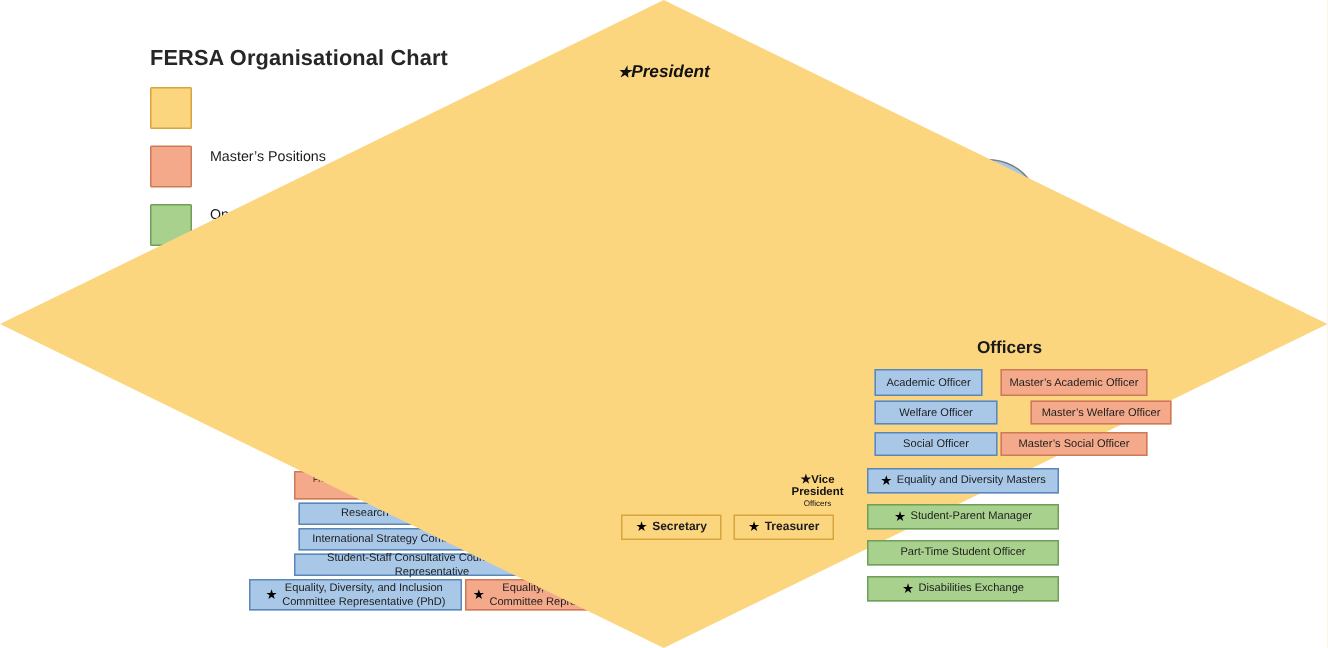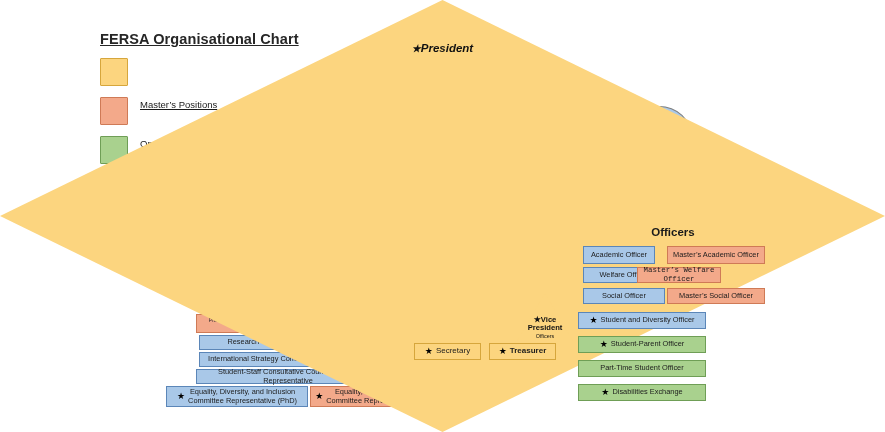--- a/index.html
+++ b/index.html
@@ -1,18 +1,18 @@
 <!DOCTYPE html>
 <html><head>
 <meta charset="utf-8">
 <style>
   html,body{margin:0;padding:0;background:#ffffff;}
   body{width:885px;height:432px;position:relative;overflow:hidden;
        font-family:"Liberation Sans", sans-serif; color:#1a1a1a;}
-  .abs{position:absolute;text-decoration:underline;}
+  .abs{position:absolute;}
 
   
   #chart-title{left:100px;top:31px;font-size:14.5px;font-weight:600;color:#262626;letter-spacing:.1px;}
 
   
   #legend{left:100px;top:58px;width:215px;}
   .legend-row{display:flex;align-items:flex-start;margin-bottom:9px;height:30px;}
   .legend-swatch{width:26px;height:26px;border:1px solid #8a8a8a;flex:0 0 auto;border-radius:1px;}
   .legend-star{width:26px;height:26px;flex:0 0 auto;display:flex;align-items:center;justify-content:center;
                font-size:23px;line-height:1;color:#000;}
@@ -256,58 +256,58 @@
   <div class="shape"></div>
   <div class="txt">
     <span style="font-size:8px;">★</span><span>Vice</span>
     <span style="display:block">President</span>
     <span class="sub">Officers</span>
   </div>
 </div>
 
 <div class="box yellow" style="left:414px;top:343px;width:67px;height:17px;font-size:8px;">
   <span style="font-size:9px;color:#000;margin-right:3px;">★</span>
-  <span style="font-weight:400">Secretary</span>
+  <span style="font-weight:700">Secretary</span>
 </div>
 <div class="box yellow" style="left:489px;top:343px;width:67px;height:17px;font-size:8px;">
   <span style="font-size:9px;color:#000;margin-right:3px;">★</span>
   <span style="font-weight:700">Treasurer</span>
 </div>
 
 <div class="sect" style="left:618px;top:226px;width:110px;">Officers</div>
 
 <div class="box blue" style="left:583px;top:246px;width:72px;height:18px;">
   <span>Academic Officer</span>
   </div>
 <div class="box orange" style="left:667px;top:246px;width:98px;height:18px;">
   <span>Master’s Academic Officer</span>
   </div>
 
 <div class="box blue" style="left:583px;top:267px;width:82px;height:16px;">
   <span>Welfare Officer</span>
   </div>
-<div class="box orange" style="left:637px;top:267px;width:84px;height:16px;font-family:Liberation Mono, monospace;">
+<div class="box orange" style="left:687px;top:267px;width:94px;height:16px;">
   <span>Master’s Welfare Officer</span>
   </div>
 
 <div class="box blue" style="left:583px;top:288px;width:82px;height:16px;">
   <span>Social Officer</span>
   </div>
 <div class="box orange" style="left:667px;top:288px;width:98px;height:16px;">
   <span>Master’s Social Officer</span>
   </div>
 
 <div class="box blue" style="left:578px;top:312px;width:128px;height:17px;">
   <span style="font-size:9px;color:#000;margin-right:3px;">★</span>
-  <span>Student and Diversity Officer</span>
+  <span>Equality and Diversity Masters</span>
   </div>
 
 <div class="box green" style="left:578px;top:336px;width:128px;height:17px;">
   <span style="font-size:9px;color:#000;margin-right:3px;">★</span>
-  <span>Student-Parent Officer</span>
+  <span>Student-Parent Manager</span>
   </div>
 
 <div class="box green" style="left:578px;top:360px;width:128px;height:17px;">
   <span>Part-Time Student Officer</span>
   </div>
 
 <div class="box green" style="left:578px;top:384px;width:128px;height:17px;">
   <span style="font-size:9px;color:#000;margin-right:3px;">★</span>
   <span>Disabilities Exchange</span>
   </div>

